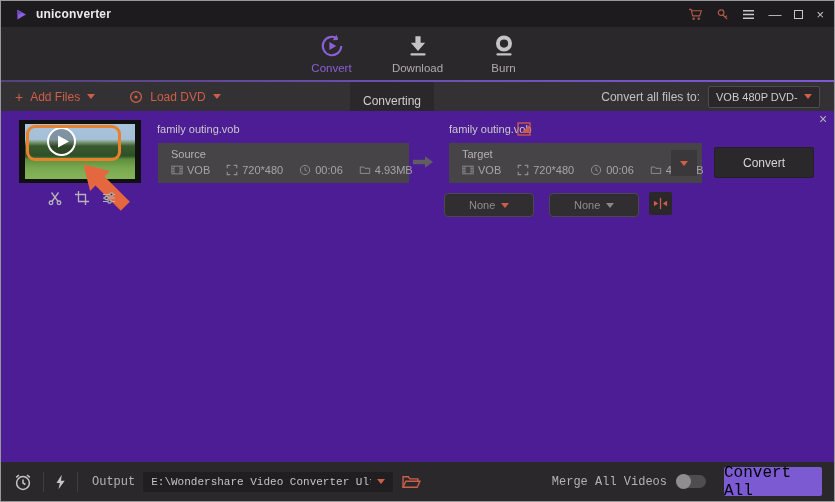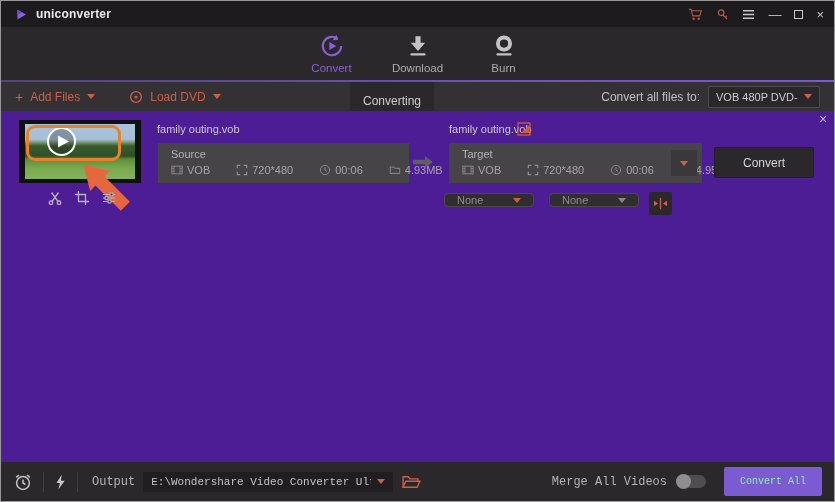--- a/index.html
+++ b/index.html
@@ -61,34 +61,34 @@
   .thumb-tools .t-ico{ width:16px; height:16px; cursor:pointer; }
   .fname{ position:absolute; top:12px; font-size:11px; color:#ccc9cc; }
   .src-name{ left:156px; }
   .tgt-name{ left:448px; }
   .edit-ico{ position:absolute; left:516px; top:11px; width:14px; height:14px;
     color:#cd5f48; cursor:pointer; }
   .card{ position:absolute; top:32px; height:40px; background:#474447; }
   .src-card{ left:157px; width:251px; }
   .tgt-card{ left:448px; width:253px; }
   .card-title{ position:absolute; left:13px; top:5px; font-size:11px; color:#b5b2b5; }
-  .info-row{ position:absolute; left:13px; top:21px; display:flex; align-items:center; gap:26px; }
+  .info-row{ position:absolute; left:13px; top:21px; display:flex; align-items:center; gap:16px; }
   .info-item{ display:flex; align-items:center; gap:4px; color:#a7a4a7; font-size:11px; }
   .info-item .i-ico{ width:12px; height:12px; color:#918e91; display:inline-block; }
   .flow-arrow{ position:absolute; left:411px; top:44px; width:22px; height:14px; }
   .tgt-dd{ position:absolute; right:5px; top:7px; width:26px; height:26px; background:#3b383b;
     display:flex; align-items:center; justify-content:center; cursor:pointer; }
   .tgt-dd .caret{ border-top-color:#d1603f; }
   .convert-btn{ position:absolute; left:713px; top:36px; width:100px; height:31px;
     background:#2b282b; border:1px solid #232023; color:#d8d5d8; font-size:12px;
     display:flex; align-items:center; justify-content:center; cursor:pointer; border-radius:2px; }
   .row-close{ position:absolute; left:818px; top:0px; color:#b5b2b5; font-size:14px; cursor:pointer; }
-  .none-dd{ position:absolute; top:82px; width:90px; height:14px; background:#312e31;
+  .none-dd{ position:absolute; top:82px; width:90px; height:24px; background:#312e31;
     border:1px solid #4c494c; border-radius:4px; display:flex; align-items:center;
-    padding:0 12px; cursor:pointer; }
+    padding:0 24px; cursor:pointer; }
   .none-dd .none-text{ flex:1; color:#8f8c8f; font-size:11px; }
   .none-dd1{ left:443px; }
   .none-dd2{ left:548px; }
   .compress-btn{ position:absolute; left:648px; top:81px; width:23px; height:23px;
     background:#2b282b; display:flex; align-items:center; justify-content:center;
     color:#cd5f48; cursor:pointer; border-radius:2px; }
   
   .footer{ position:absolute; left:0; right:0; top:461px; height:39px; background:#2b282b;
     display:flex; align-items:center; padding:0 12px;font-family:Liberation Mono, monospace; }
   .f-ico{ color:#c8c5c8; display:flex; align-items:center; justify-content:center; cursor:pointer; }
@@ -98,21 +98,21 @@
     display:flex; align-items:center; padding:0 8px; gap:6px; cursor:pointer; }
   .path-box .path-text{ flex:1; color:#c5c2c5; font-size:11px; white-space:nowrap; overflow:hidden; }
   .folder-open{ width:19px; height:16px; color:#cd5f48; margin-left:9px; cursor:pointer; }
   .f-spacer{ flex:1; }
   .merge-label{ color:#b5b2b5; font-size:12px; margin-right:9px; }
   .toggle{ width:30px; height:13px; background:#504d50; border-radius:7px; position:relative;
     cursor:pointer; margin-right:18px; }
   .toggle .knob{ position:absolute; left:0; top:-1px; width:15px; height:15px;
     border-radius:50%; background:#908d90; }
   .convert-all-btn{ width:98px; height:29px; background:#7b5ad2; border:none; border-radius:2px;
-    color:#86efac; font-size:10px; display:flex; align-items:center; justify-content:center;
+    color:#000000; font-size:16px; display:flex; align-items:center; justify-content:center;
     cursor:pointer; }
 </style>
 </head>
 <body>
 
 <div class="window">
 
   <div class="titlebar">
     <svg class="logo" viewBox="0 0 16 16">
       <path d="M3 2 L13.5 8 L3 14 Z" fill="#8a5fe0"></path>

